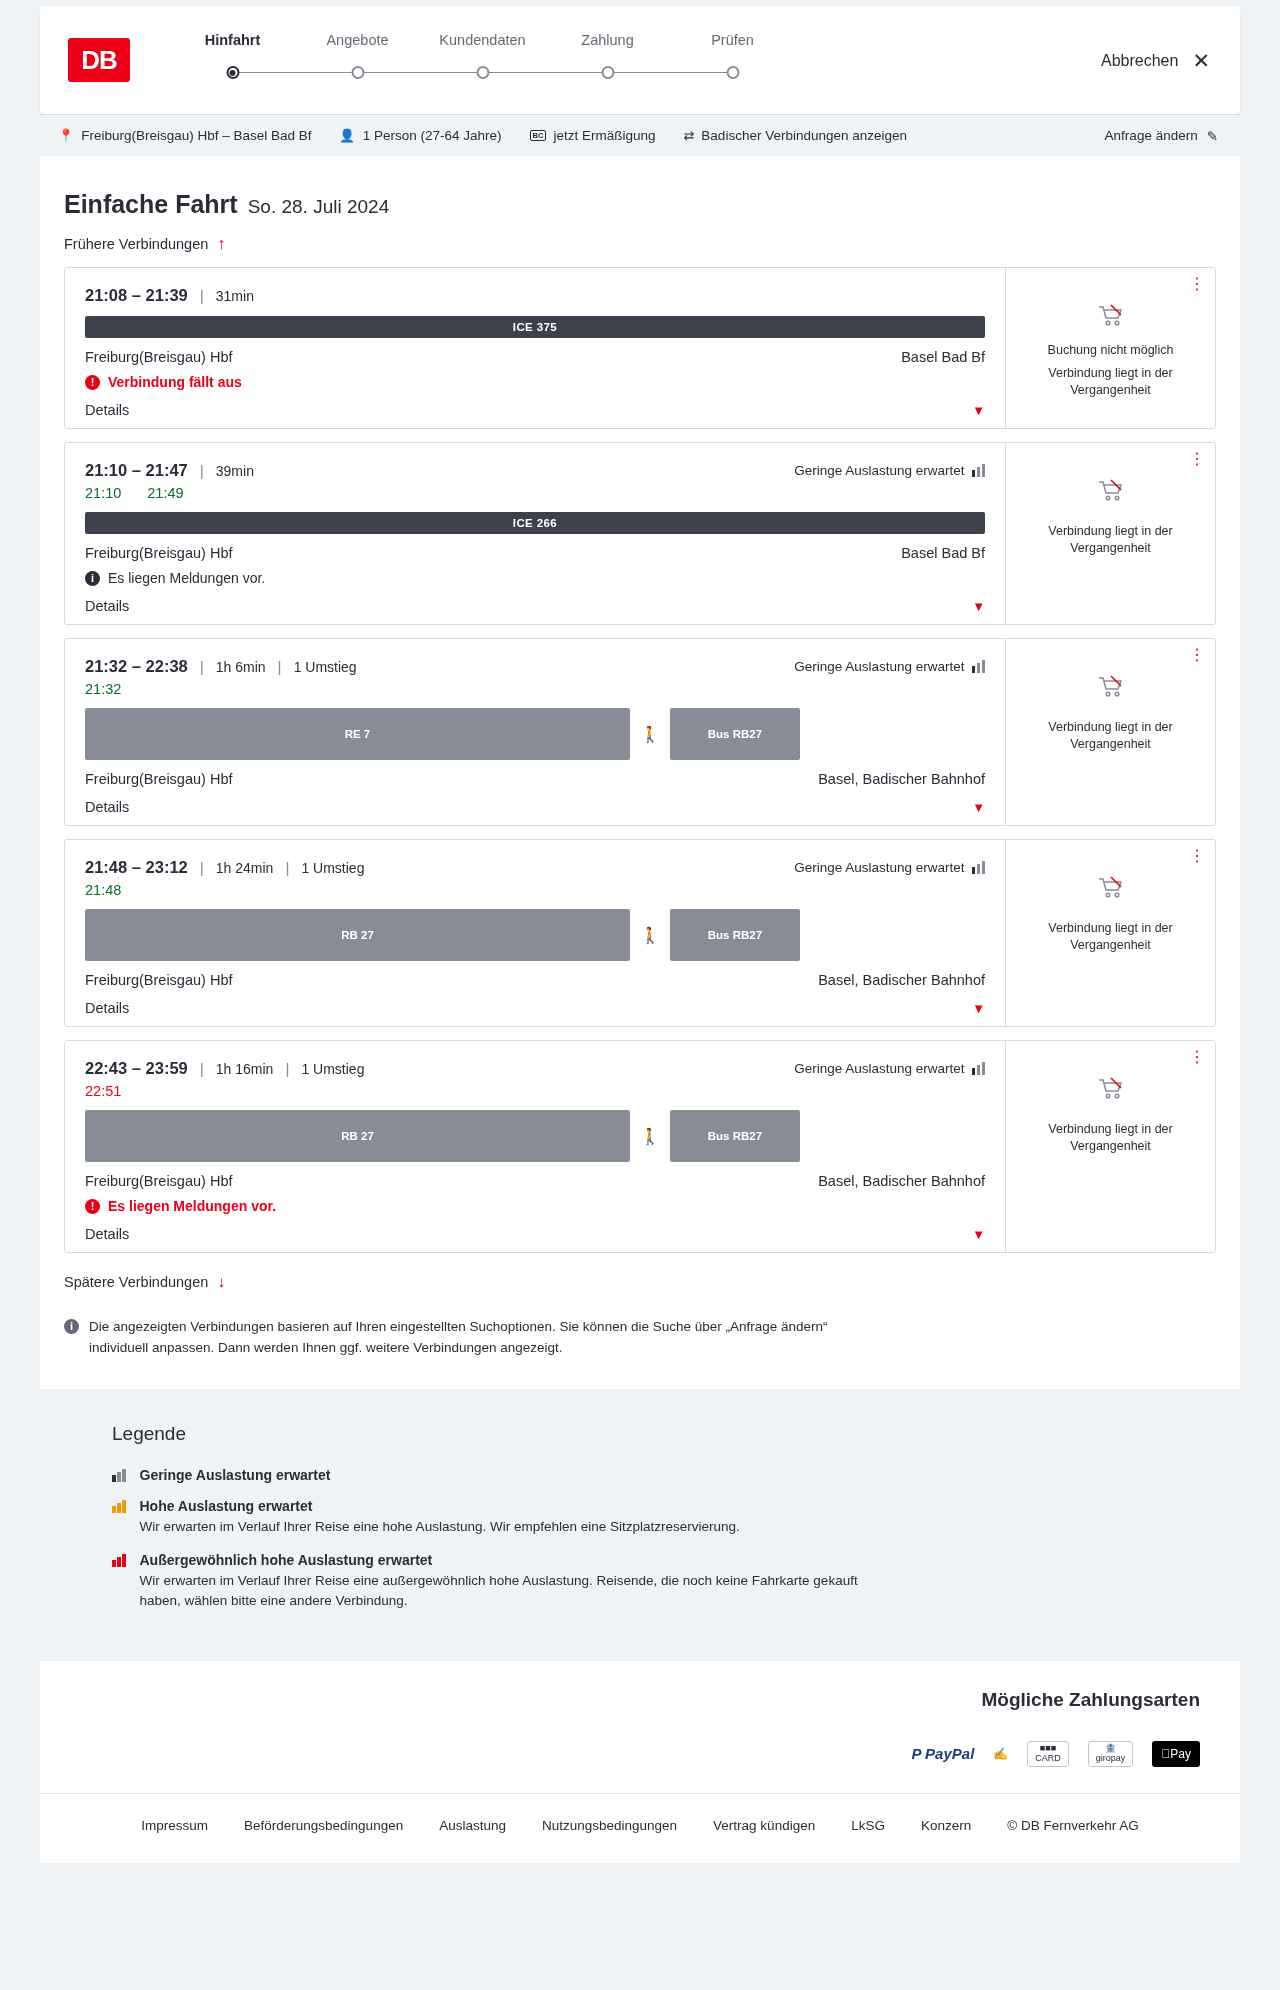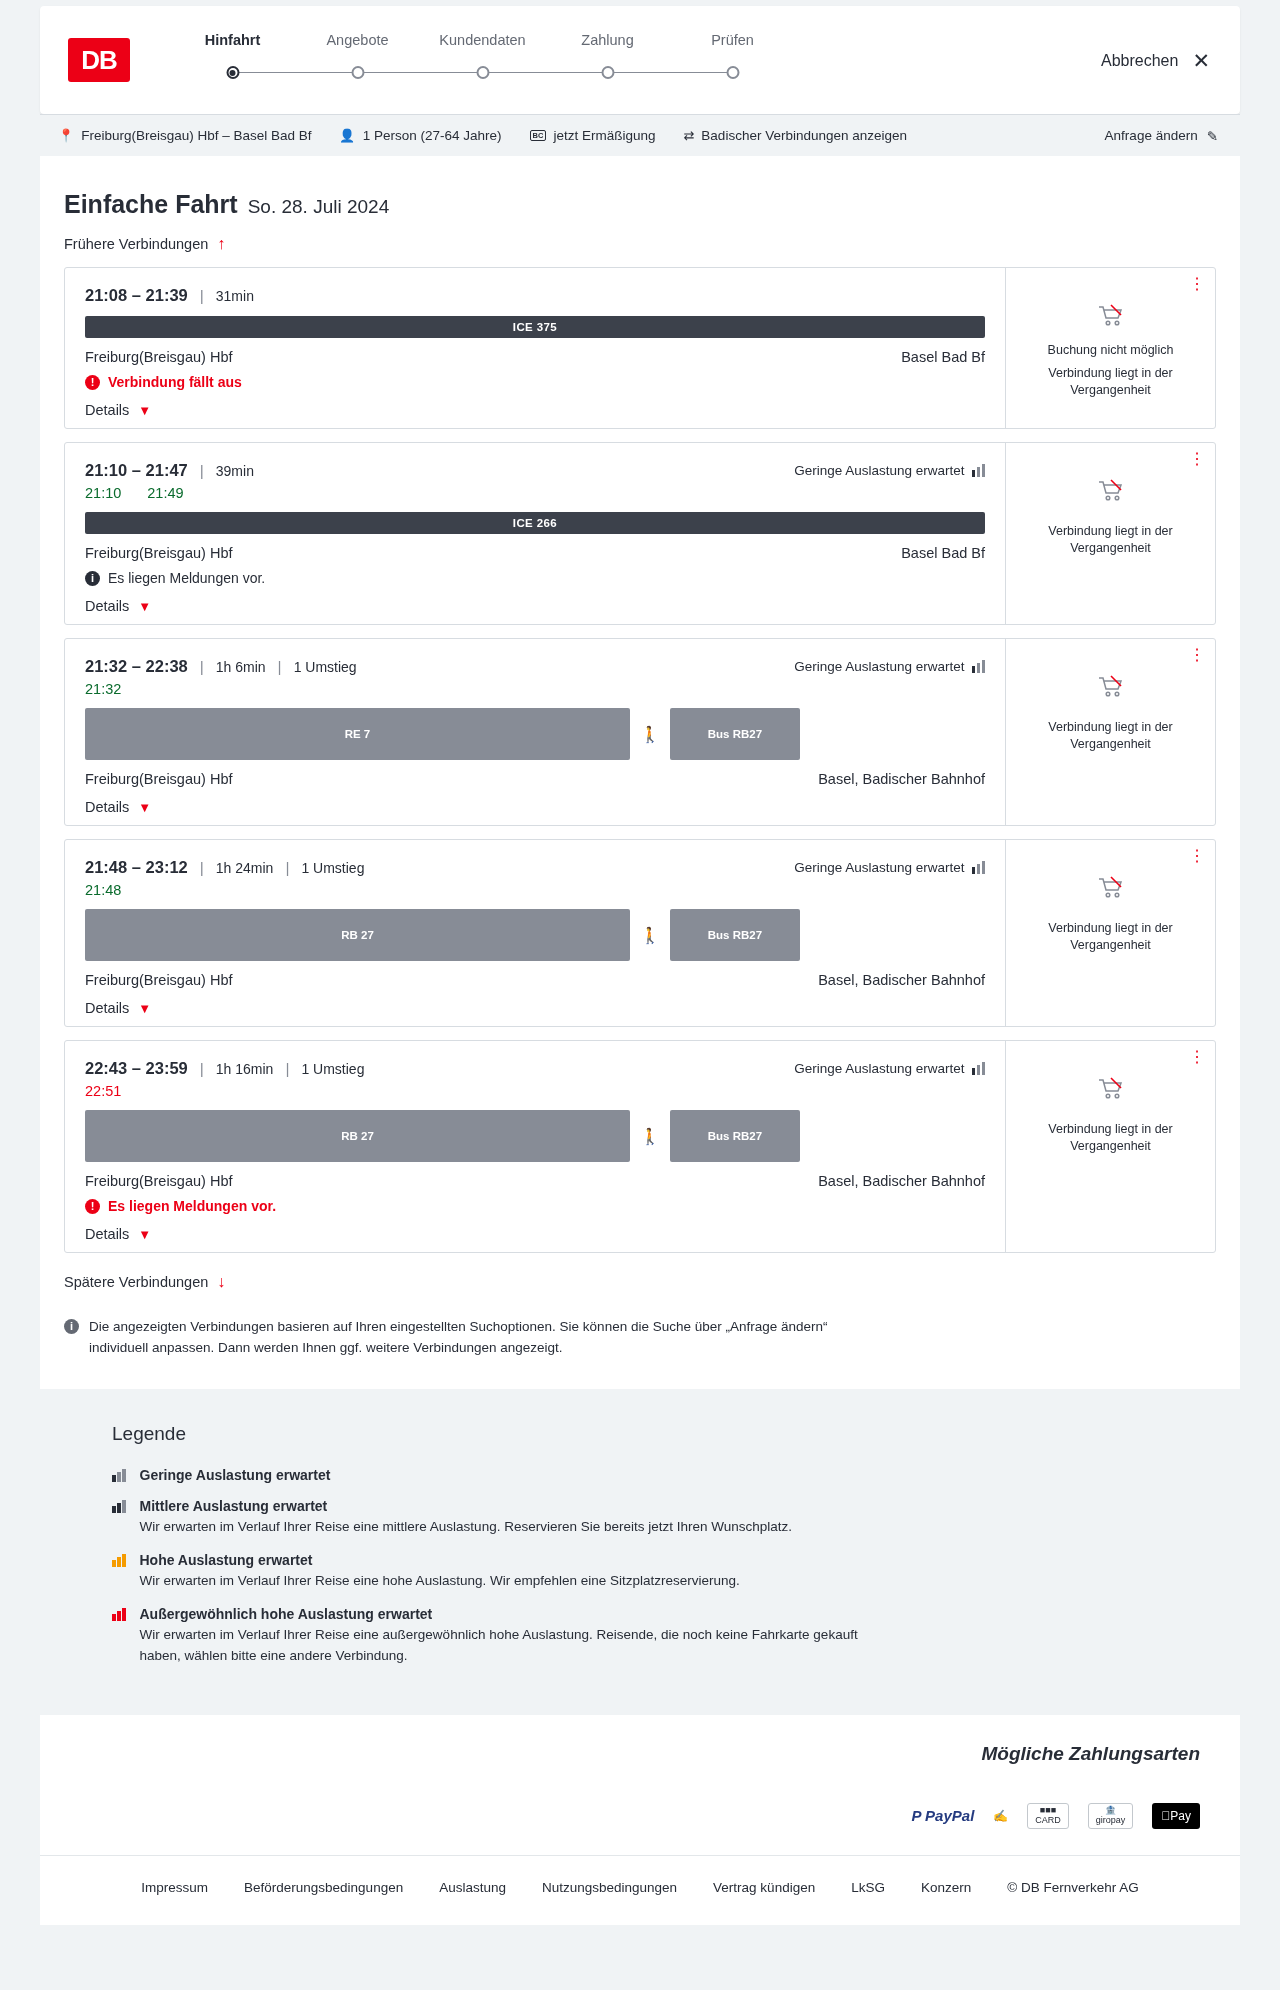--- a/index.html
+++ b/index.html
@@ -153,21 +153,21 @@
   .alert.red { color: #ec0016; font-weight: bold; }
   .alert.dark { color: #282d37; }
   .circ {
     display: inline-flex; align-items: center; justify-content: center;
     width: 15px; height: 15px; border-radius: 50%;
     color: #fff; font-size: 11px; font-weight: bold;
   }
   .circ.red { background: #ec0016; }
   .circ.dark { background: #282d37; }
   .details {
-    display: flex; align-items: center; justify-content: flex-start; gap: 9px;
+    display: flex; align-items: center; justify-content: space-between; gap: 9px;
     font-size: 14.5px; margin-top: 12px; cursor: pointer;
   }
   .chev { color: #ec0016; font-size: 13px; }
 
   
   .occ { display: inline-flex; align-items: flex-end; gap: 1.5px; height: 13px; }
   .occ i { display: block; width: 3.5px; background: #878c96; }
   .occ i:nth-child(1) { height: 7px; }
   .occ i:nth-child(2) { height: 10px; }
   .occ i:nth-child(3) { height: 13px; }
@@ -190,21 +190,21 @@
   
   .legend-wrap { background: #f0f3f5; margin: 0 40px; padding: 34px 72px 34px 72px; }
   .legend-wrap h2 { font-size: 19px; font-weight: normal; margin: 0 0 22px 0; }
   .leg-item { margin-bottom: 15px; display: flex; gap: 14px; align-items: flex-start; }
   .leg-item .occ { margin-top: 2px; }
   .leg-title { font-size: 14px; font-weight: bold; }
   .leg-desc { font-size: 13.5px; line-height: 1.5; margin-top: 3px; max-width: 740px; }
 
   
   .pay-wrap { background: #fff; margin: 0 40px; padding: 28px 40px 26px 40px; text-align: right; }
-  .pay-title { font-size: 19px; font-weight: bold; margin-bottom: 38px; font-style: italic; }
+  .pay-title { font-size: 19px; font-weight: bold; margin-bottom: 30px; }
   .pay-row { display: flex; justify-content: flex-end; align-items: center; gap: 19px; }
   .pay { height: 26px; display: flex; align-items: center; justify-content: center; font-size: 12px; }
   .pp { color: #253b80; font-weight: bold; font-style: italic; font-size: 15px; }
   .pay-card {
     border: 1px solid #c3c8cd; border-radius: 3px; padding: 3px 7px;
     font-size: 9px; line-height: 1.1; color: #282d37; min-width: 40px; text-align: center;
   }
   .apay { background: #000; color: #fff; border-radius: 3px; padding: 13px 9px; font-size: 12px; }
 
   
@@ -550,31 +550,20 @@
           <span class="occ low">
             <i></i>
             <i></i>
             <i></i>
           </span>
           <div>
             <div class="leg-title">Geringe Auslastung erwartet</div>
           </div>
         </div>
         <div class="leg-item">
-          <span class="occ mid">
-            <i></i>
-            <i></i>
-            <i></i>
-          </span>
-          <div>
-            <div class="leg-title">Mittlere Auslastung erwartet</div>
-            <div class="leg-desc">Wir erwarten im Verlauf Ihrer Reise eine mittlere Auslastung. Reservieren Sie bereits jetzt Ihren Wunschplatz.</div>
-          </div>
-        </div>
-        <div class="leg-item">
           <span class="occ high">
             <i></i>
             <i></i>
             <i></i>
           </span>
           <div>
             <div class="leg-title">Hohe Auslastung erwartet</div>
             <div class="leg-desc">Wir erwarten im Verlauf Ihrer Reise eine hohe Auslastung. Wir empfehlen eine Sitzplatzreservierung.</div>
           </div>
         </div>

